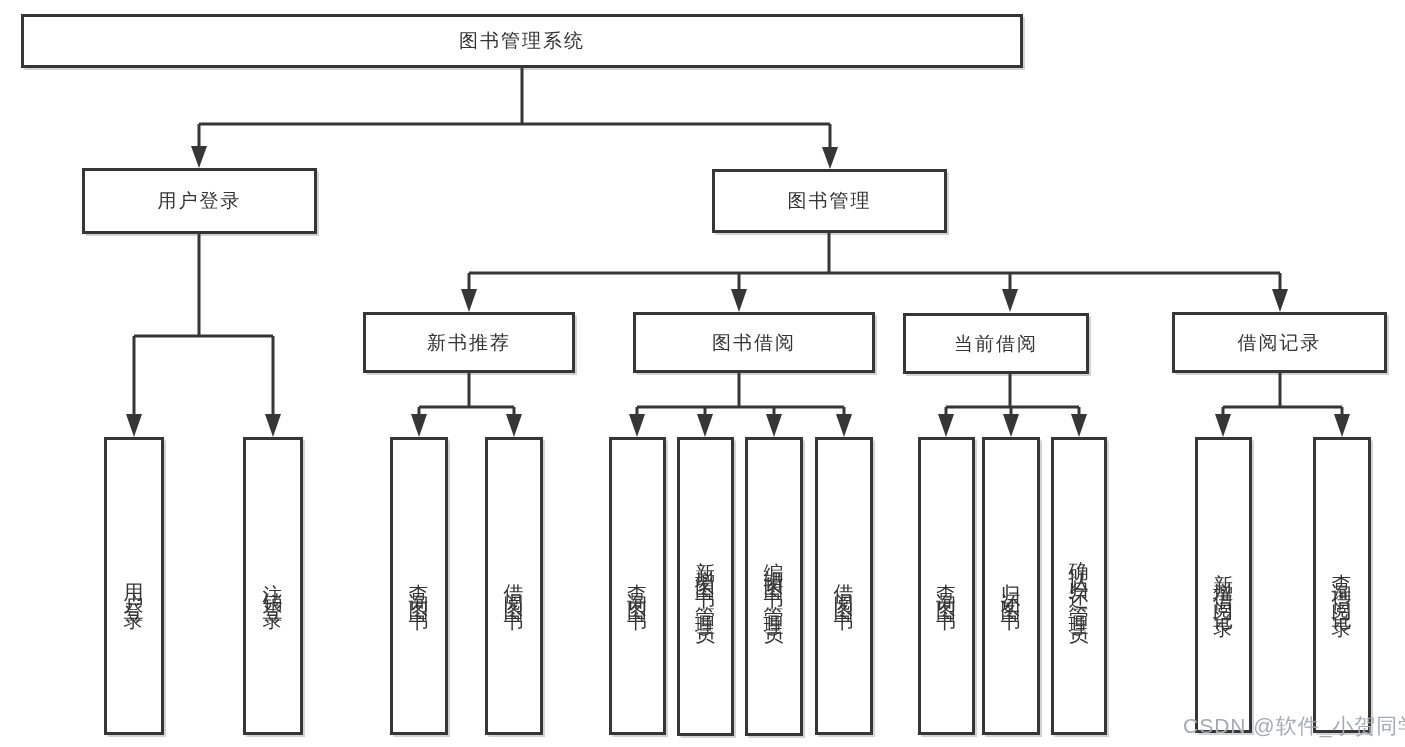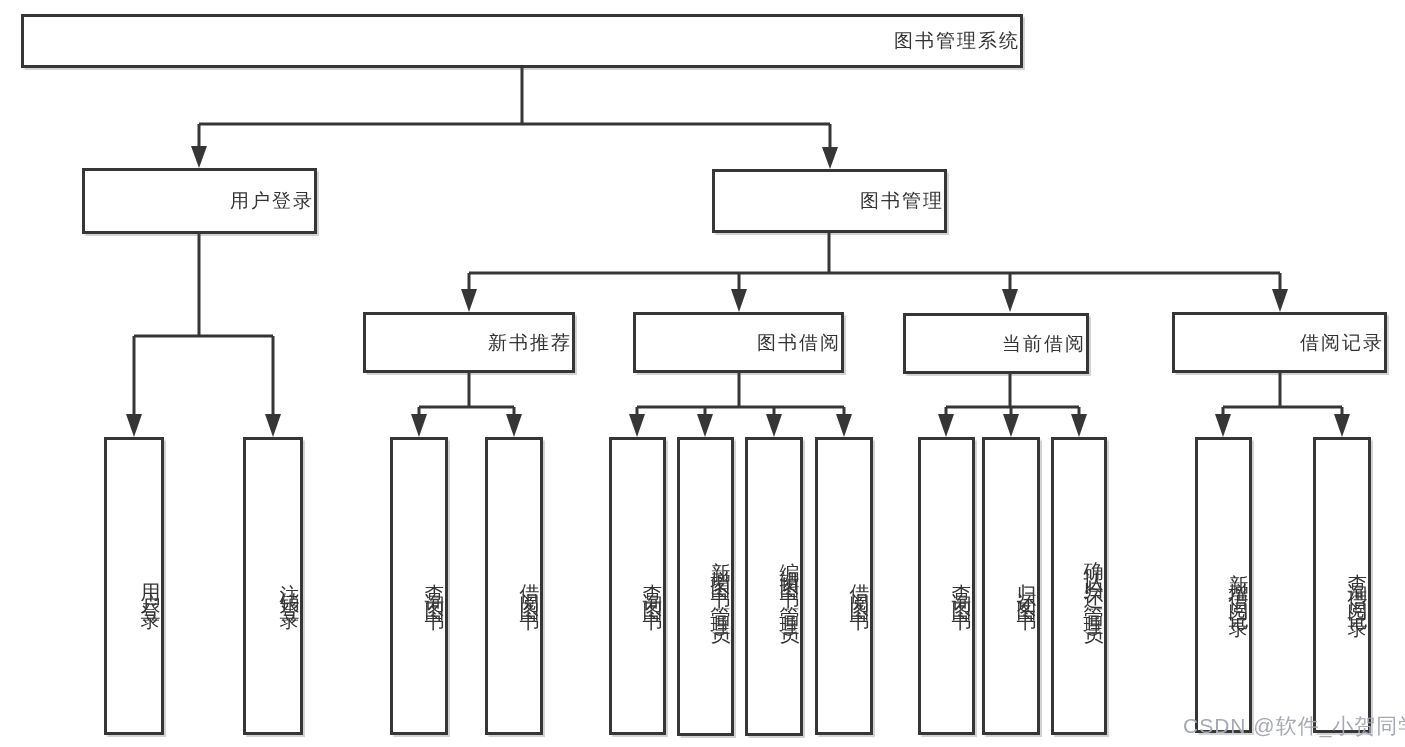--- a/index.html
+++ b/index.html
@@ -11,21 +11,21 @@
     color:var(--text,#333);
     overflow:hidden;
   }
   .connector-layer{position:absolute;left:0;top:0;width:1405px;height:747px;}
   .connector-layer path{stroke:var(--line,#333);stroke-width:3;fill:none;}
   .connector-layer polygon{fill:var(--line,#333);}
   .node{
     position:absolute;box-sizing:border-box;
     background:var(--box_bg,#fff);
     border:3px solid var(--line,#333);
-    display:flex;align-items:center;justify-content:flex-end;
+    display:flex;align-items:center;justify-content:center;
     box-shadow:1.5px 1.5px 1px rgba(80,80,80,.25);
   }
   .hlabel{font-size:19px;letter-spacing:2px;white-space:nowrap;}
   .leaf .vlabel{
     writing-mode:vertical-rl;
     font-size:20px;line-height:1;
     letter-spacing:9px;
     white-space:nowrap;
   }
   .watermark{
@@ -84,21 +84,21 @@
   <div class="node" style="left:82px;top:168px;width:235px;height:66px;">
     <span class="hlabel">用户登录</span>
   </div>
   <div class="node" style="left:363px;top:312px;width:212px;height:61px;">
     <span class="hlabel">新书推荐</span>
   </div>
 
   <div class="node" style="left:712px;top:169px;width:235px;height:64px;">
     <span class="hlabel">图书管理</span>
   </div>
-  <div class="node" style="left:633px;top:312px;width:211px;height:61px;">
+  <div class="node" style="left:633px;top:312px;width:242px;height:61px;">
     <span class="hlabel">图书借阅</span>
   </div>
   <div class="node" style="left:903px;top:313px;width:186px;height:61px;">
     <span class="hlabel">当前借阅</span>
   </div>
   <div class="node" style="left:1172px;top:312px;width:215px;height:61px;">
     <span class="hlabel">借阅记录</span>
   </div>
 
   <div class="node leaf" style="left:104px;top:437px;width:60px;height:298px;">

